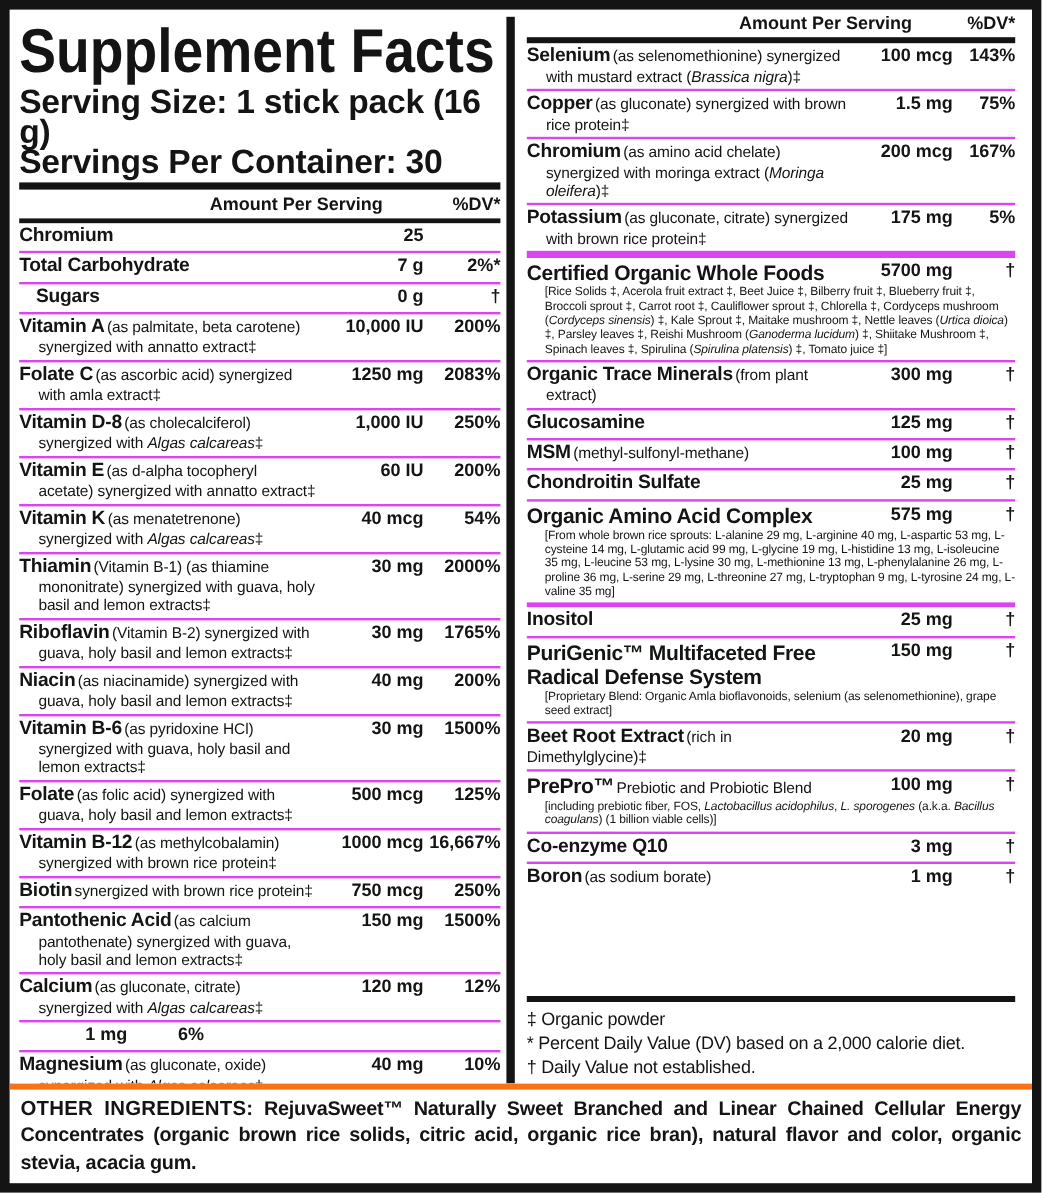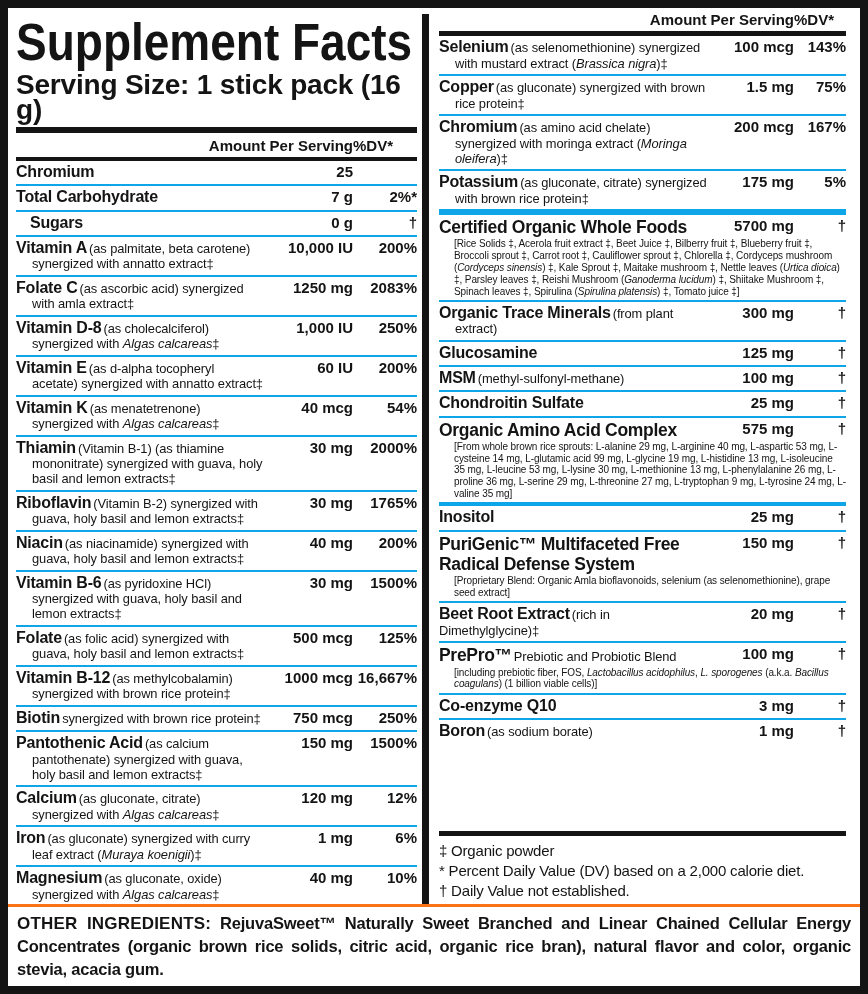--- a/index.html
+++ b/index.html
@@ -27,30 +27,30 @@
     line-height: 50px; transform: scaleY(1.12); transform-origin: left top;
     margin: 4px 0 8px 0; white-space: nowrap;
   }
   .serving-line { font-size: 28px; font-weight: bold; line-height: 25px; letter-spacing: -0.2px; }
 
   .bar { background: #141414; }
   .bar6 { height: 6px; margin-top: 5px; }
   .bar5 { height: 5px; }
   .bar4 { height: 4px; }
 
-  .col-head { display: flex; align-items: baseline; font-size: 15px; font-weight: bold; padding: 4px 0 3px; }
+  .col-head { display: flex; align-items: baseline; font-size: 15px; font-weight: bold; padding: 4px 0 3px; gap: 34px; }
   .col-head .amt-h { margin-left: auto; }
-  .col-head .dv-h  { }
+  .col-head .dv-h  { text-align: right; }
   .left  .col-head .dv-h { width: 64px; }
   .right .col-head { padding: 3px 0 3px; }
   .right .col-head .dv-h { width: 52px; }
 
   
   .rows.grow { flex: 1; }
-  .row { border-top: 2px solid #0ea5e9; padding: 2px 0 2.5px; }
+  .row { border-top: 2px solid #d946ef; padding: 2px 0 2.5px; }
   .row.first { border-top: none; }
   .row.bt-thick  { border-top-width: 6px; }
   .row.bt-medium { border-top-width: 4px; }
   .row-top { display: flex; align-items: flex-start; }
   .row-main {
     flex: 1; font-size: 12.9px; line-height: 1.16;
     padding-left: 16px; text-indent: -16px; letter-spacing: -0.1px;
   }
   .row.nohang .row-main { padding-left: 0; text-indent: 0; }
   .row-name { font-size: 16px; font-weight: bold; letter-spacing: -0.2px; }
@@ -66,37 +66,38 @@
   .right .row-amount { width: 84px; }
   .right .row-dv { width: 52px; text-align: right; }
   .row-sub { font-size: 10px; line-height: 1.18; padding-left: 15px; letter-spacing: -0.1px; margin-top: 1px; }
 
   
   .footnotes { border-top: 5px solid #141414; padding: 5px 0 3px; }
   .footnote { font-size: 15px; font-weight: normal; line-height: 20px; letter-spacing: -0.2px; }
 
   
   .other {
-    border-top: 3px solid #f97316;
+    border-top: 5px solid #f97316;
     padding: 5px 9px 6px 9px;
     font-size: 16.5px; font-weight: bold; letter-spacing: -0.2px;
     line-height: 1.35; text-align: justify;
   }
   .other .other-label { font-size: 17px; letter-spacing: 0.2px; }
   i { font-style: italic; }
 </style>
 </head>
 <body>
 
 <div class="label">
   <div class="main">
 
     <div class="col left">
       <div class="title">Supplement Facts</div>
       <div class="serving-line">Serving Size: 1 stick pack (16 g)</div>
+      <div class="serving-line">Servings Per Container: 30</div>
       <div class="bar bar6"></div>
       <div class="col-head">
         <span class="amt-h">Amount Per Serving</span>
         <span class="dv-h">%DV*</span>
       </div>
       <div class="bar bar4"></div>
       <div class="rows" id="left-rows">
           <div class="row first">
     <div class="row-top">
       <div class="row-main">
@@ -262,23 +263,20 @@
       <div class="row-main">
         <span class="row-name">Calcium</span><span class="row-desc">(as gluconate, citrate) synergized with <i>Algas calcareas</i>‡</span>
       </div>
       <div class="row-amount">120 mg</div>
       <div class="row-dv">12%</div>
     </div>
 
   </div>
           <div class="row">
     <div class="row-top">
-      <div class="row-main">
-        <span class="row-name">Iron</span><span class="row-desc">(as gluconate) synergized with curry leaf extract (<i>Muraya koenigii</i>)‡</span>
-      </div>
       <div class="row-amount">1 mg</div>
       <div class="row-dv">6%</div>
     </div>
 
   </div>
           <div class="row">
     <div class="row-top">
       <div class="row-main">
         <span class="row-name">Magnesium</span><span class="row-desc">(as gluconate, oxide) synergized with <i>Algas calcareas</i>‡</span>
       </div>

